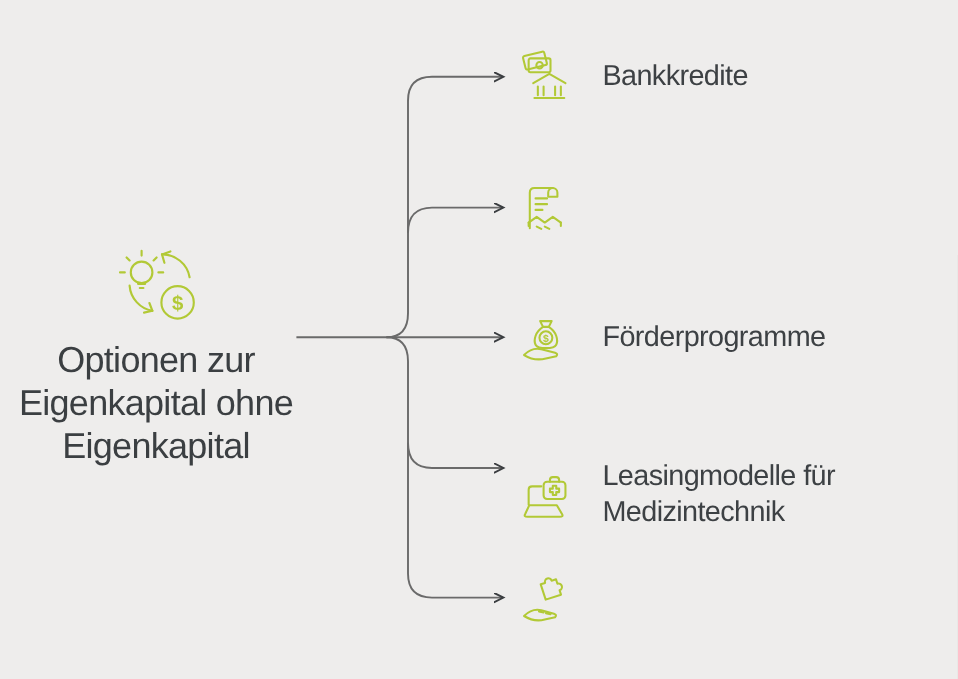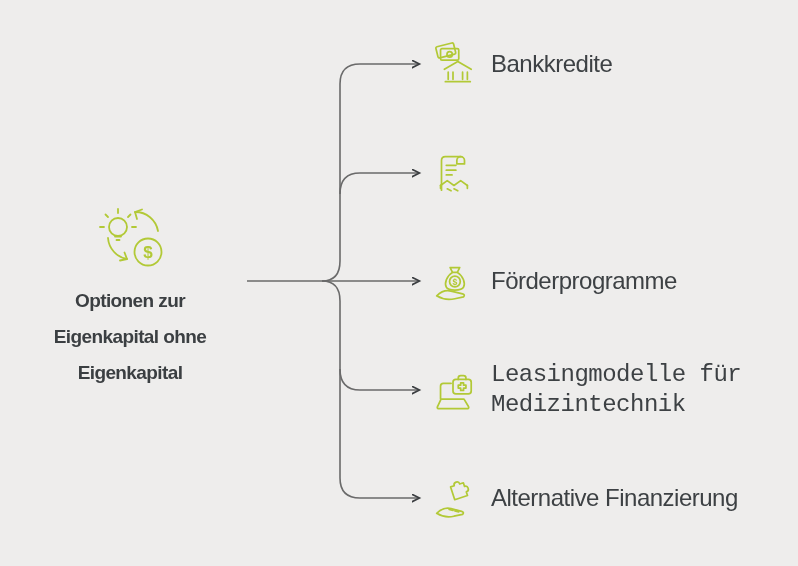--- a/index.html
+++ b/index.html
@@ -17,44 +17,44 @@
     position:absolute;left:0;top:0;width:798px;height:566px;
     pointer-events:none;
   }
   
   .central{
     position:absolute;left:10px;top:283px;width:240px;
     text-align:center;
   }
   .central .title-line{
     display:block;
-    font-size:19px;line-height:36px;font-weight:700;
+    font-size:30px;line-height:36px;font-weight:400;
     letter-spacing:-0.6px;
     color:#3b3f42;
   }
   .central-icon{
     position:absolute;left:94px;top:202px;width:76px;height:72px;
   }
   
   .branch{
     position:absolute;left:430px;
-    display:flex;align-items:center;gap:15px;
+    display:flex;align-items:center;gap:26px;
     height:46px;
   }
   .branch .icon{width:46px;height:46px;flex:0 0 46px;}
   .branch .label{
     font-size:24px;line-height:30px;font-weight:400;
     letter-spacing:-0.5px;
     color:#3d4144;
     white-space:pre-line;
   }
   .row-1{top:41px;}
   .row-2{top:150px;}
   .row-3{top:258px;}
-  .row-4{top:367px;font-family:Liberation Mono, monospace;}
+  .row-4{top:389px;}
   .row-5{top:475px;}
   svg.green-icon{stroke:#b2c936;fill:none;stroke-width:1.8;stroke-linecap:round;stroke-linejoin:round;}
   svg.green-icon text{stroke:none;fill:#b2c936;font-family:"Liberation Sans",sans-serif;font-weight:700;}
 </style>
 </head>
 <body>
 
 <div class="canvas">
 
   <svg class="connectors" viewBox="0 0 798 566" xmlns="http://www.w3.org/2000/svg">
@@ -141,16 +141,15 @@
   </div>
 
   <div class="branch row-5">
     <svg class="icon green-icon" viewBox="0 0 48 48">
       <g transform="rotate(-18 30 16)">
         <path d="M23,10 h4 a3,3 0 1 1 6,0 h4 v4 a3,3 0 1 1 0,6 v4 h-14 z"></path>
       </g>
       <path d="M7,40 q7,-7 15,-5 l11,3 q3,1 1,3 l-9,2 q-9,2.5 -18,-3"></path>
       <path d="M20,36 l4,1 M26,37.5 l4,1"></path>
     </svg>
-    <span class="label">Alternative Finanzierung</span>
   </div>
 
 </div>
 
 </body></html>

